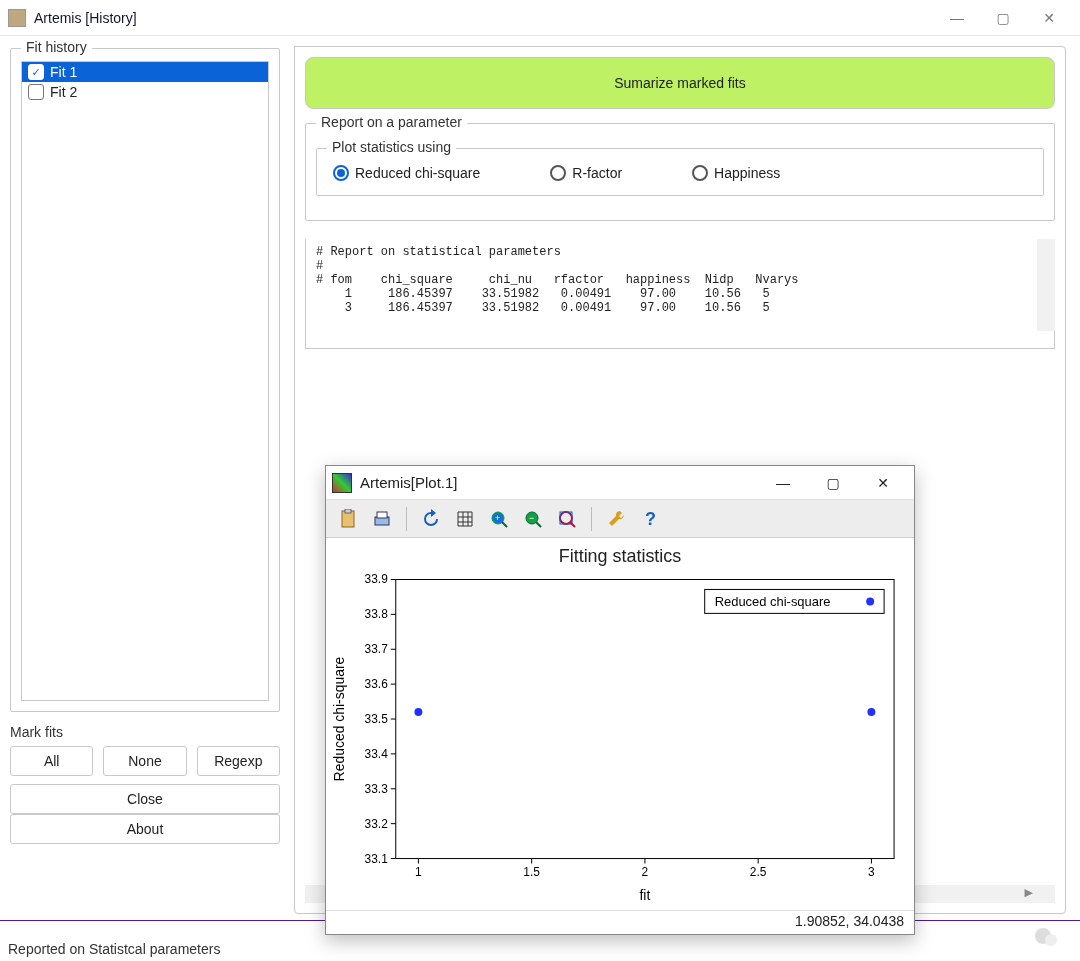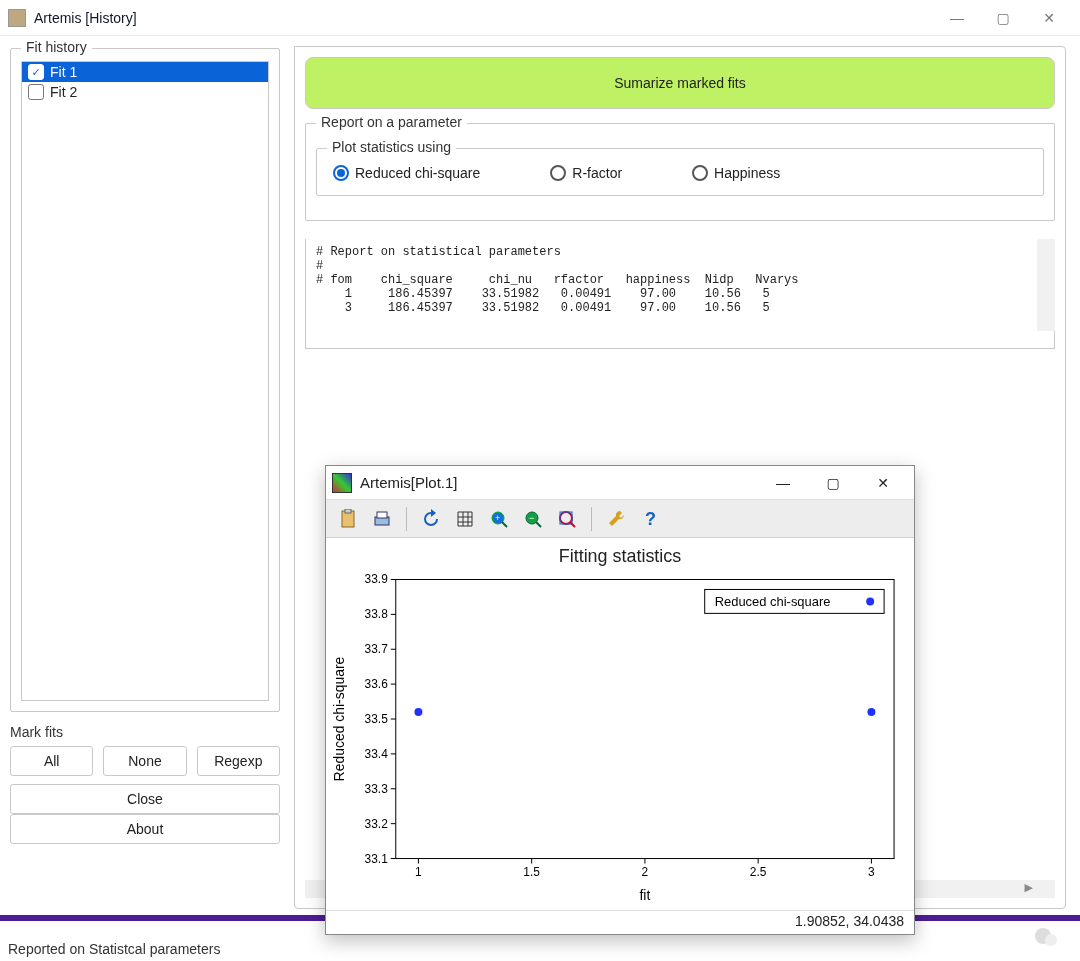--- a/index.html
+++ b/index.html
@@ -201,21 +201,21 @@
   .sb-h::after {
     content: "▶"; position:absolute; right:22px; top:1px; font-size:11px; color:#888;
   }
 
   
   .statusbar {
     height: 36px;
     padding: 20px 8px;
     font-size: 14px;
     color: #333;
-    border-top: 6px solid #4c1d95;
+    border-top: 1px solid #4c1d95;
     background: #fff;
   }
   
   .plot-window {
     position: absolute;
     left: 325px;
     top: 465px;
     width: 590px;
     height: 470px;
     background: #fff;

